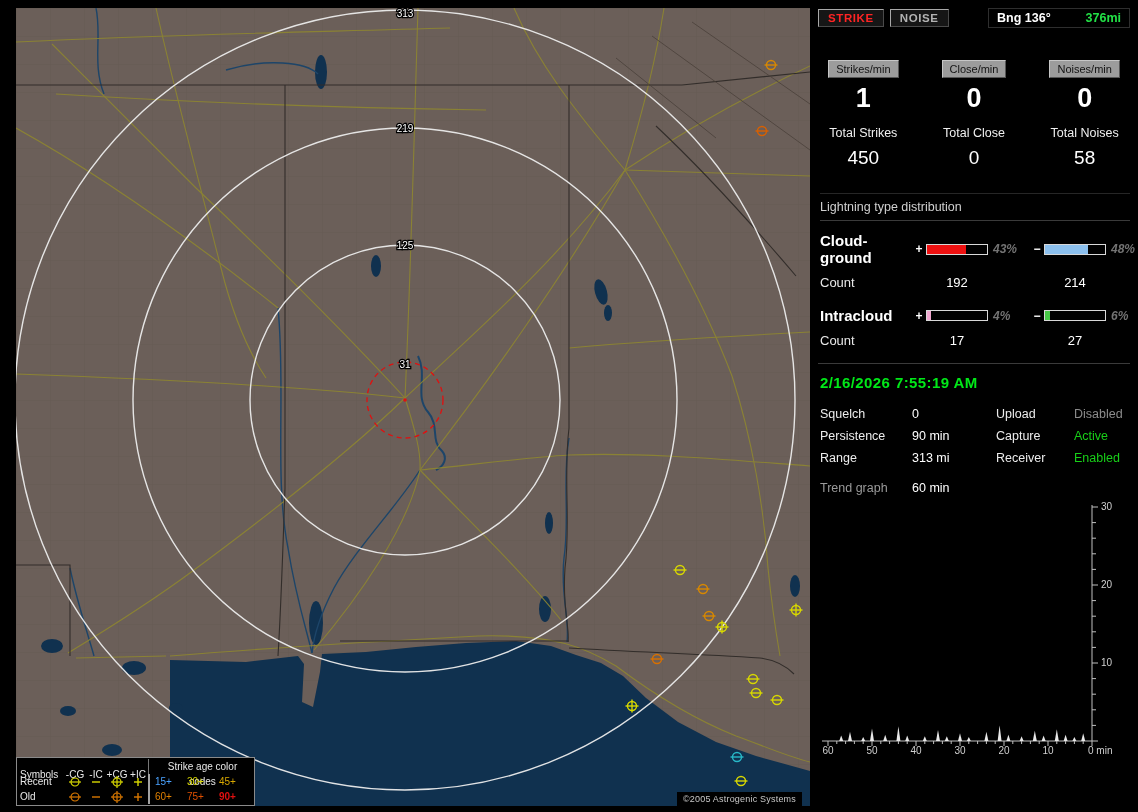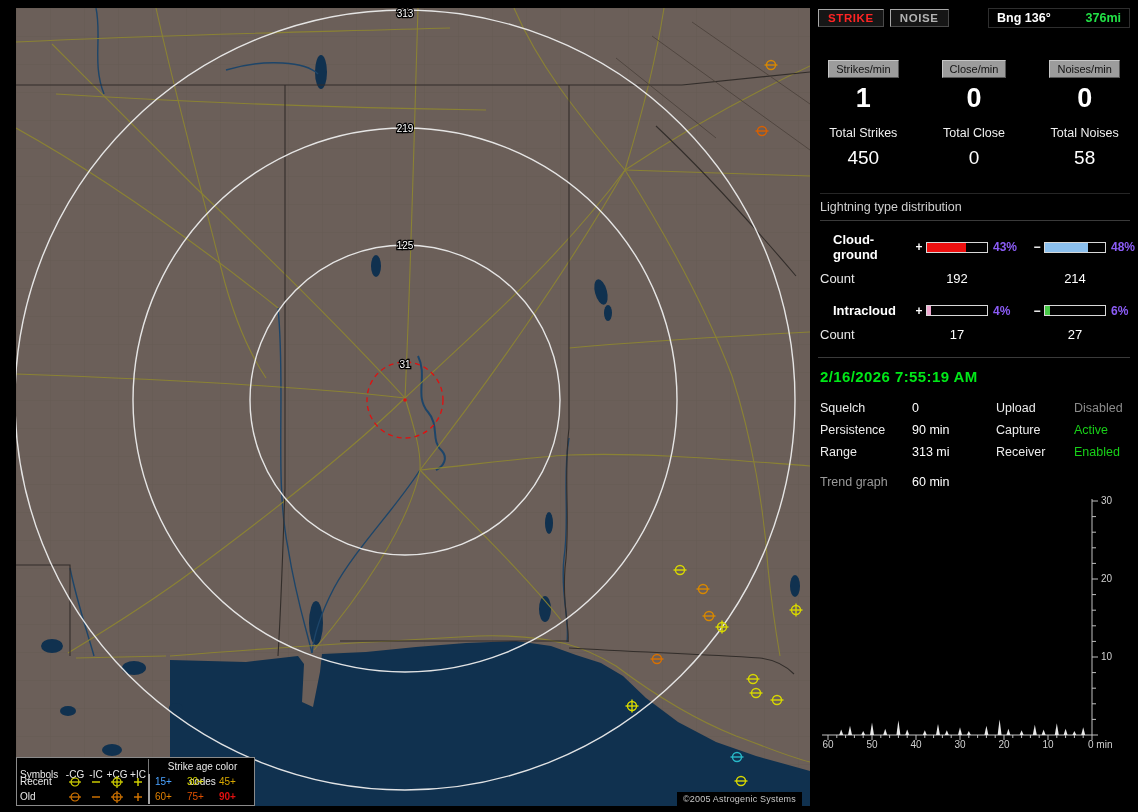--- a/index.html
+++ b/index.html
@@ -33,25 +33,25 @@
   .bng-val{color:#22e046;}
 
   .counters{display:grid;grid-template-columns:repeat(3,1fr);margin-top:32px;text-align:center;column-gap:20px;}
   .chip{display:inline-block;background:#9c9c9c;color:#141414;font-size:11px;padding:2px 7px;border-style:solid;border-width:1px;border-color:#c6c6c6 #565656 #565656 #c6c6c6;}
   .big{font-size:27px;font-weight:bold;color:#fff;margin-top:4px;height:32px;line-height:32px;}
   .tlabel{font-size:12.5px;margin-top:12px;color:#f0f0f0;}
   .tval{font-size:19px;color:#fff;margin-top:7px;}
 
   .dist-title{color:#d0d0d0;font-size:12.5px;margin:24px 0 0 2px;padding-bottom:6px;border-bottom:1px solid #3a3a3a;border-top:1px solid #262626;padding-top:6px;}
   .dist-row{display:grid;grid-template-columns:92px 14px 62px 42px 14px 62px 1fr;align-items:center;margin-top:11px;padding-left:2px;}
-  .dist-name{font-weight:bold;font-size:13px;color:#fff;margin-left:13px;}
+  .dist-name{font-weight:bold;font-size:15px;color:#fff;}
   .sign{text-align:center;font-weight:bold;color:#fff;}
   .bar{height:11px;border:1px solid #d8d8d8;background:#000;position:relative;box-sizing:border-box;}
   .fill{position:absolute;left:0;top:0;bottom:0;}
-  .pct{font-weight:bold;padding-left:5px;color:#8b5cf6;}
+  .pct{font-weight:bold;padding-left:5px;color:#737373;font-style:italic;}
   .count-row{display:grid;grid-template-columns:92px 14px 62px 42px 14px 62px 1fr;margin-top:9px;font-size:13px;padding-left:2px;}
   .cr-val{text-align:center;color:#fff;}
 
   .date-sec{border-top:1px solid #3a3a3a;margin-top:15px;padding:10px 0 2px 2px;}
   .date{color:#00e818;font-weight:bold;font-size:15px;letter-spacing:.4px;}
 
   .settings{display:grid;grid-template-columns:92px 84px 78px 1fr;row-gap:8px;margin-top:14px;font-size:12.5px;padding-left:2px;}
   .s-label{color:#ececec;}
   .s-val{color:#fff;}
   .st-active{color:#18d018;}

